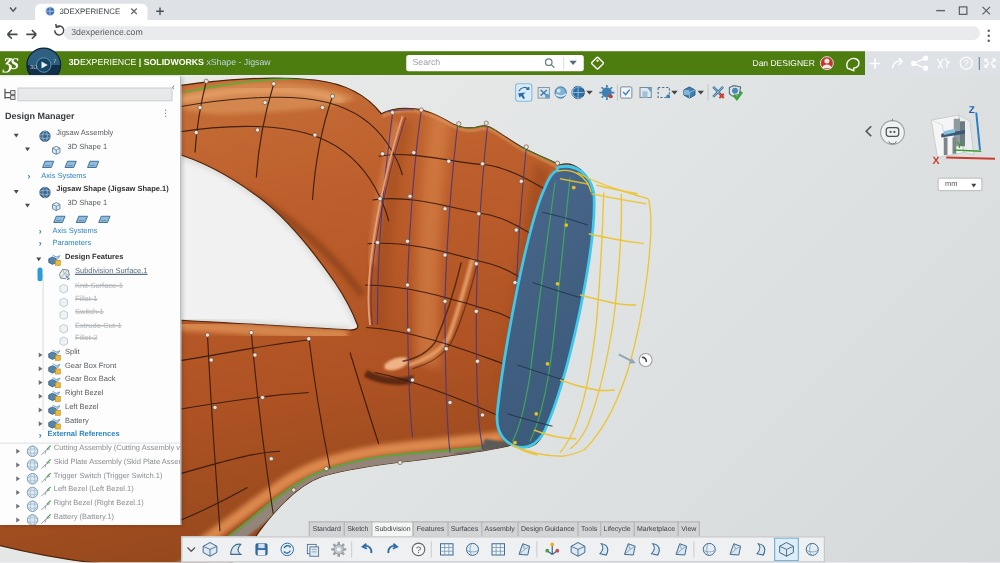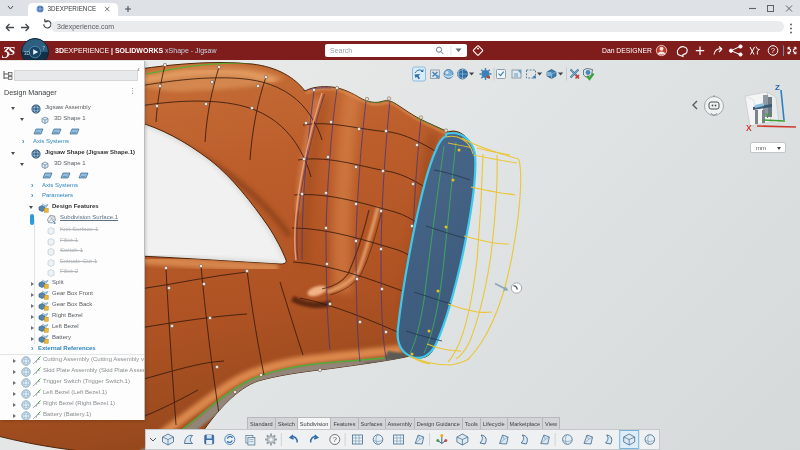--- a/index.html
+++ b/index.html
@@ -4,34 +4,34 @@
 <style>
   * { margin:0; padding:0; box-sizing:border-box; }
   html,body { width:800px; height:450px; overflow:hidden; font-family:"Liberation Sans", sans-serif; }
   #stage { position:relative; width:800px; height:450px; background:#dee1e6; }
   
   #tabstrip { position:absolute; left:0; top:0; width:800px; height:16px; background:#dee1e6; }
   #addrbar { position:absolute; left:0; top:16px; width:800px; height:25px; background:#fff; }
   #pill { position:absolute; left:51px; top:4.5px; width:733px; height:11px; background:#e9ebed; border-radius:5.5px; }
   #pill span { position:absolute; left:6px; top:2px; font-size:7px; color:#5a5d61; }
   
-  #bluebar { position:absolute; left:0; top:41px; width:800px; height:19px; background:#7f1d1d; color:#fff; }
+  #bluebar { position:absolute; left:0; top:41px; width:692px; height:19px; background:#4d7c0f; color:#fff; }
   #brand { position:absolute; left:55px; top:5.5px; font-size:7px; color:#fff; }
   #brand b { font-weight:bold; }
   #brand .lite { color:#c3d6e4; font-weight:normal; }
   #searchbox { position:absolute; left:325px; top:2.5px; width:142px; height:13px; background:#fff; border-radius:2px; }
   #searchbox .ph { position:absolute; left:5px; top:3px; font-size:7px; color:#9aa0a5; }
   
   #app { position:absolute; left:0; top:60px; width:800px; height:390px; background:linear-gradient(135deg,#ecedec 0%,#e2e5e5 45%,#d5d9da 100%); }
   #scene { position:absolute; left:0; top:0; }
   
   #panel { position:absolute; left:0; top:1px; width:145px; height:359px; background:#fdfdfd; border-right:1px solid #b9bcbf; box-shadow:1px 1px 3px rgba(0,0,0,.18); font-size:6px; color:#585c60; overflow:hidden; }
   #panel .tx { white-space:nowrap; }
   #panel .pinset { position:absolute; left:14px; top:9px; width:124px; height:11px; background:#e7e9ea; border:1px solid #d4d6d8; }
-  #panel .ptitle { position:absolute; left:4px; top:27px; font-size:7.2px; color:#3a3d40; }
+  #panel .ptitle { position:absolute; left:4px; top:27px; font-size:7.2px; color:#3a3d40;font-weight:bold; }
   .blue { color:#2e86c1; }
   .bold { font-weight:bold; color:#333; }
   .gray { color:#b4b8bb; text-decoration:line-through; }
   .ref  { color:#8a8e91; } .bold2 { font-weight:bold; }
   .arr { position:absolute; width:0; height:0; top:3px; }
   .arr.dn { border-left:2.8px solid transparent; border-right:2.8px solid transparent; border-top:3.8px solid #4a4d50; }
   .arr.rt { border-top:2.8px solid transparent; border-bottom:2.8px solid transparent; border-left:3.8px solid #6e7276; }
   .chevb { position:absolute; top:1px; color:#2e86c1; font-size:7px; font-weight:bold; }
   
   #tabsrow { position:absolute; left:247px; top:357px; height:12px; }

